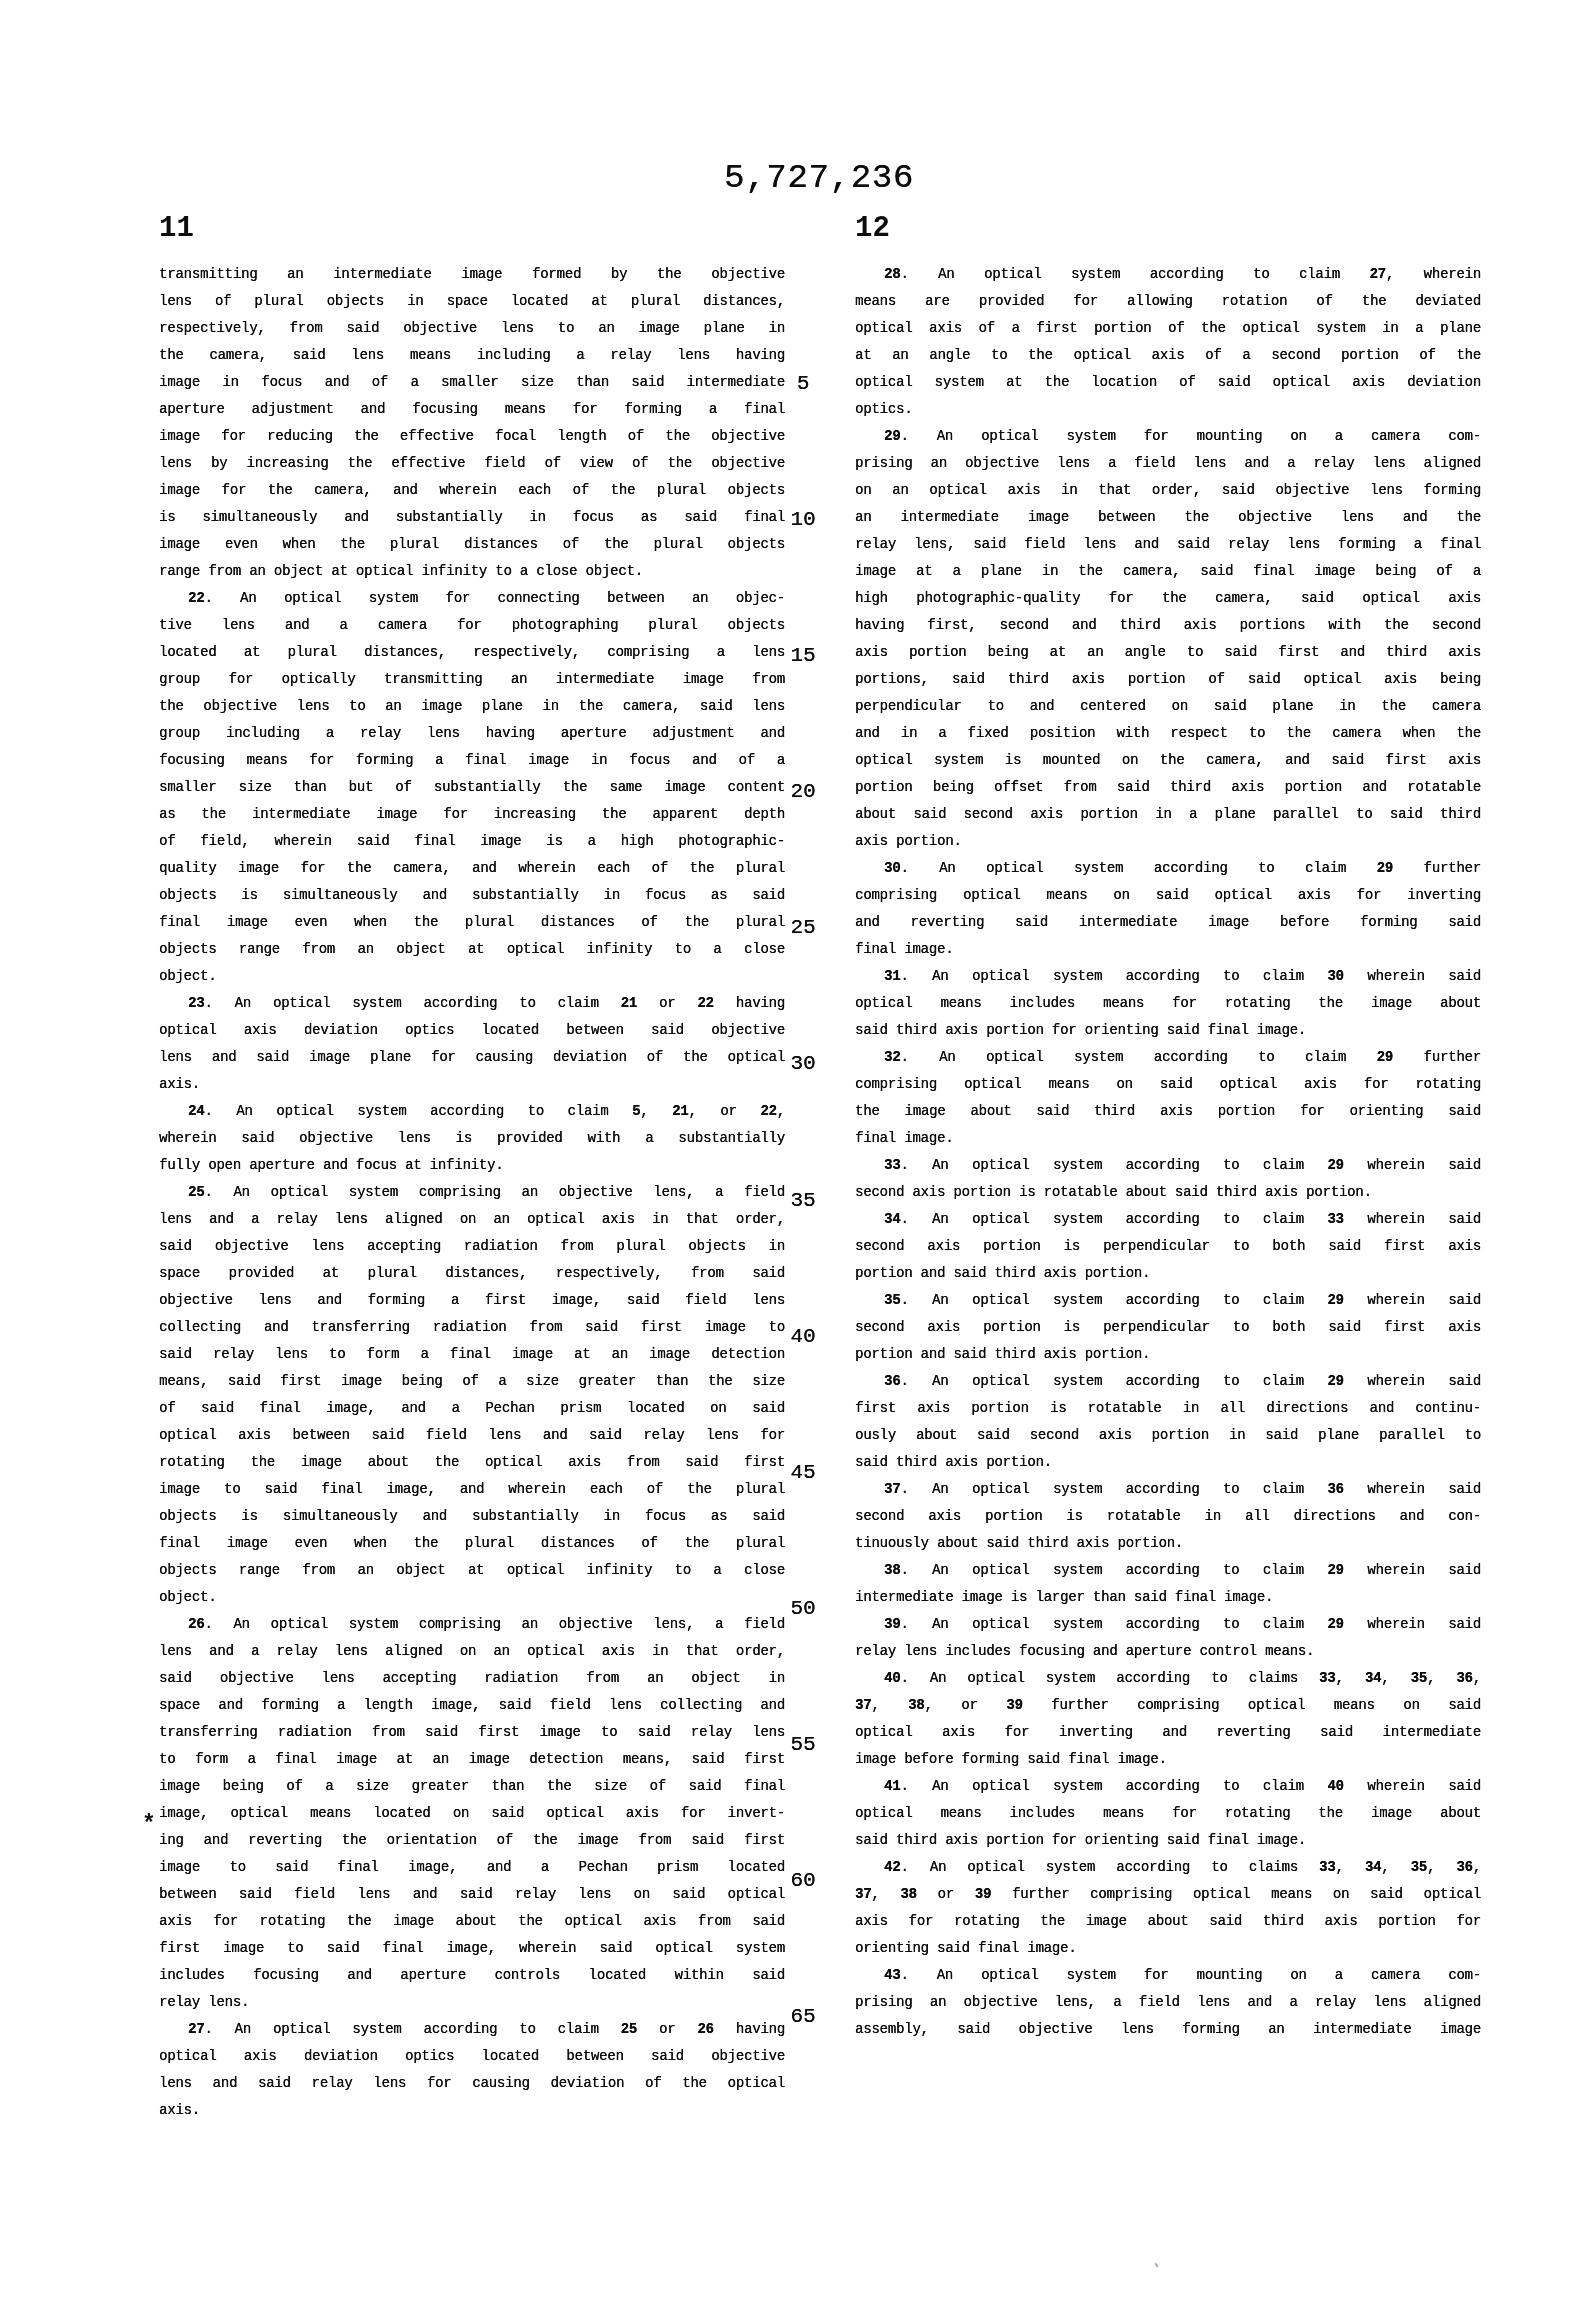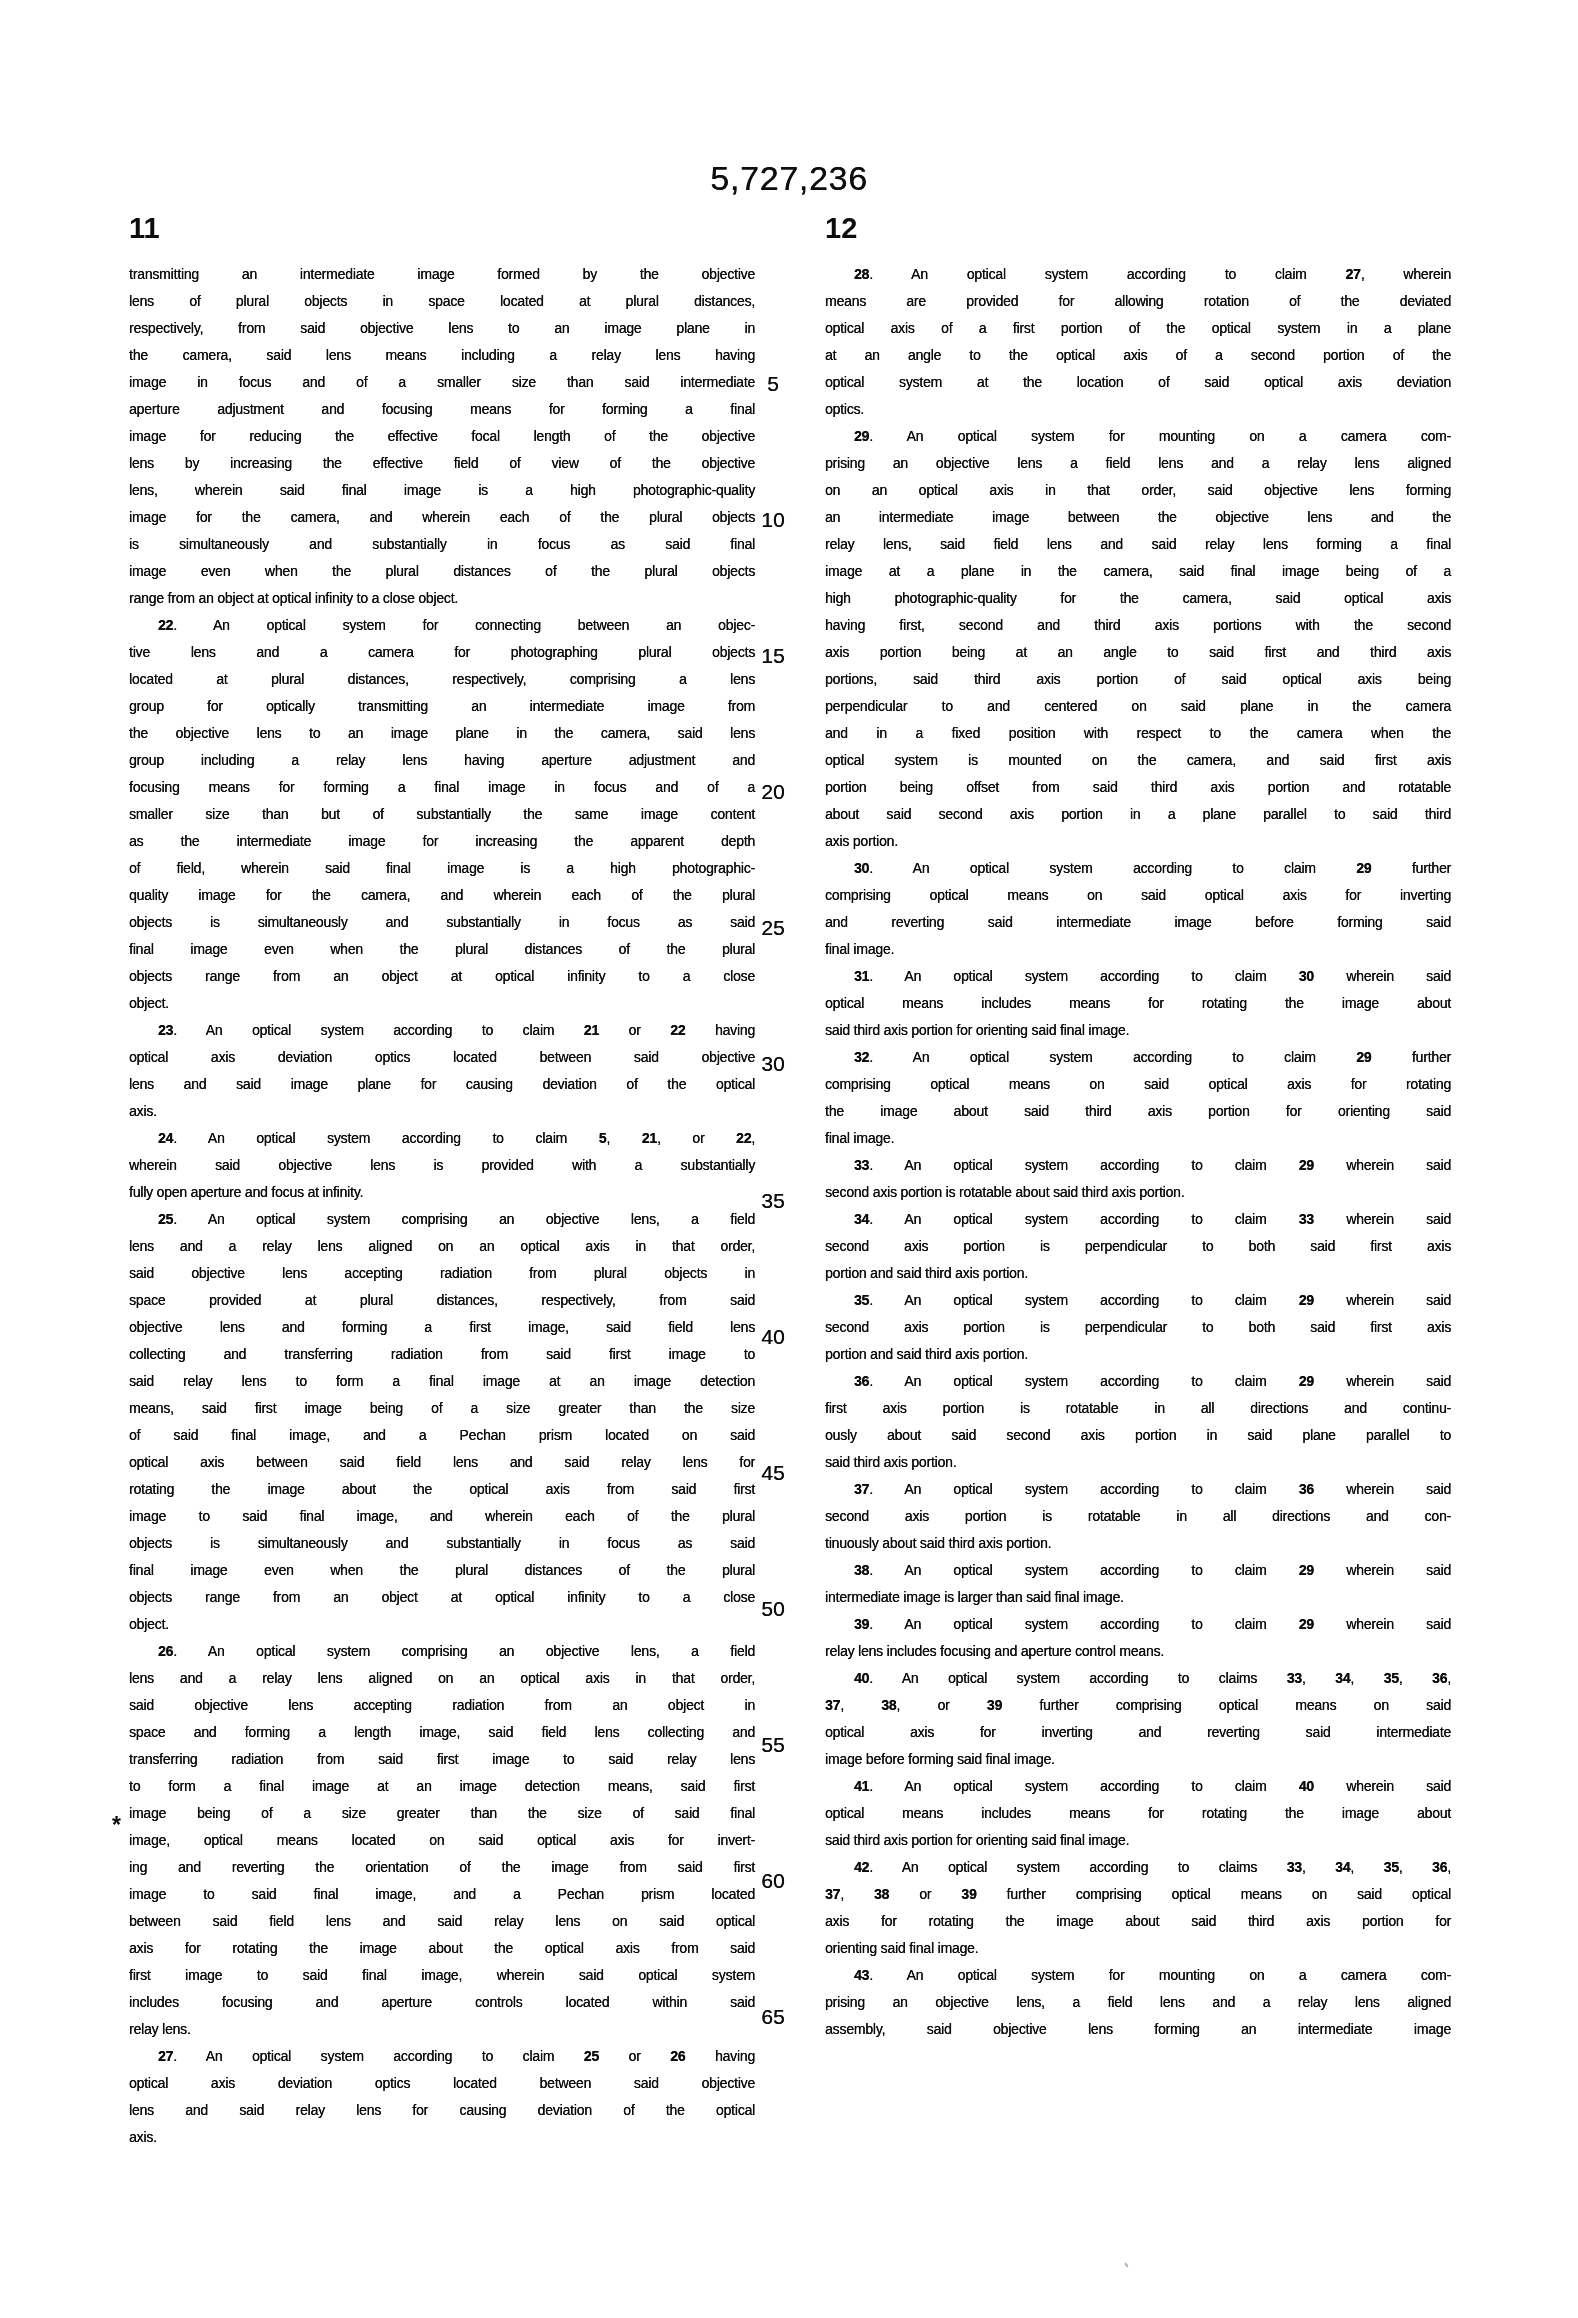--- a/index.html
+++ b/index.html
@@ -1,22 +1,23 @@
 <!DOCTYPE html>
 <html style="font-size:11px"><head>
 <meta charset="utf-8">
 <style>
   html,body { margin:0; padding:0; background:#ffffff; }
   .page {
     position:relative;
     width:1482px; height:2319px;
     background:#ffffff;
-    font-family:Liberation Sans, sans-serif;
+    font-family:Liberation Mono, monospace;
     color:#0d0d0d;
     overflow:hidden;
+    margin-left:30px;
   }
   .patnum {
     position:absolute; top:159px; left:0; width:1578px;
     text-align:center; font-size:34px; letter-spacing:0.7px;
     text-shadow:0.3px 0 0 currentColor;
   }
   .colnum {
     position:absolute; top:212px; width:626px;
     text-align:left; font-size:29px; font-weight:bold;
   }
@@ -57,21 +58,20 @@
 
   <div class="col col-left">
       <div class="tline">transmitting an intermediate image formed by the objective</div>
       <div class="tline">lens of plural objects in space located at plural distances,</div>
       <div class="tline">respectively, from said objective lens to an image plane in</div>
       <div class="tline">the camera, said lens means including a relay lens having</div>
       <div class="tline">image in focus and of a smaller size than said intermediate</div>
       <div class="tline">aperture adjustment and focusing means for forming a final</div>
       <div class="tline">image for reducing the effective focal length of the objective</div>
       <div class="tline">lens by increasing the effective field of view of the objective</div>
-      <div class="tline">lens, wherein said final image is a high photographic-quality</div>
       <div class="tline">image for the camera, and wherein each of the plural objects</div>
       <div class="tline">is simultaneously and substantially in focus as said final</div>
       <div class="tline">image even when the plural distances of the plural objects</div>
       <div class="tline pend">range from an object at optical infinity to a close object.</div>
       <div class="tline ind"><b>22</b>. An optical system for connecting between an objec-</div>
       <div class="tline">tive lens and a camera for photographing plural objects</div>
       <div class="tline">located at plural distances, respectively, comprising a lens</div>
       <div class="tline">group for optically transmitting an intermediate image from</div>
       <div class="tline">the objective lens to an image plane in the camera, said lens</div>
       <div class="tline">group including a relay lens having aperture adjustment and</div>

